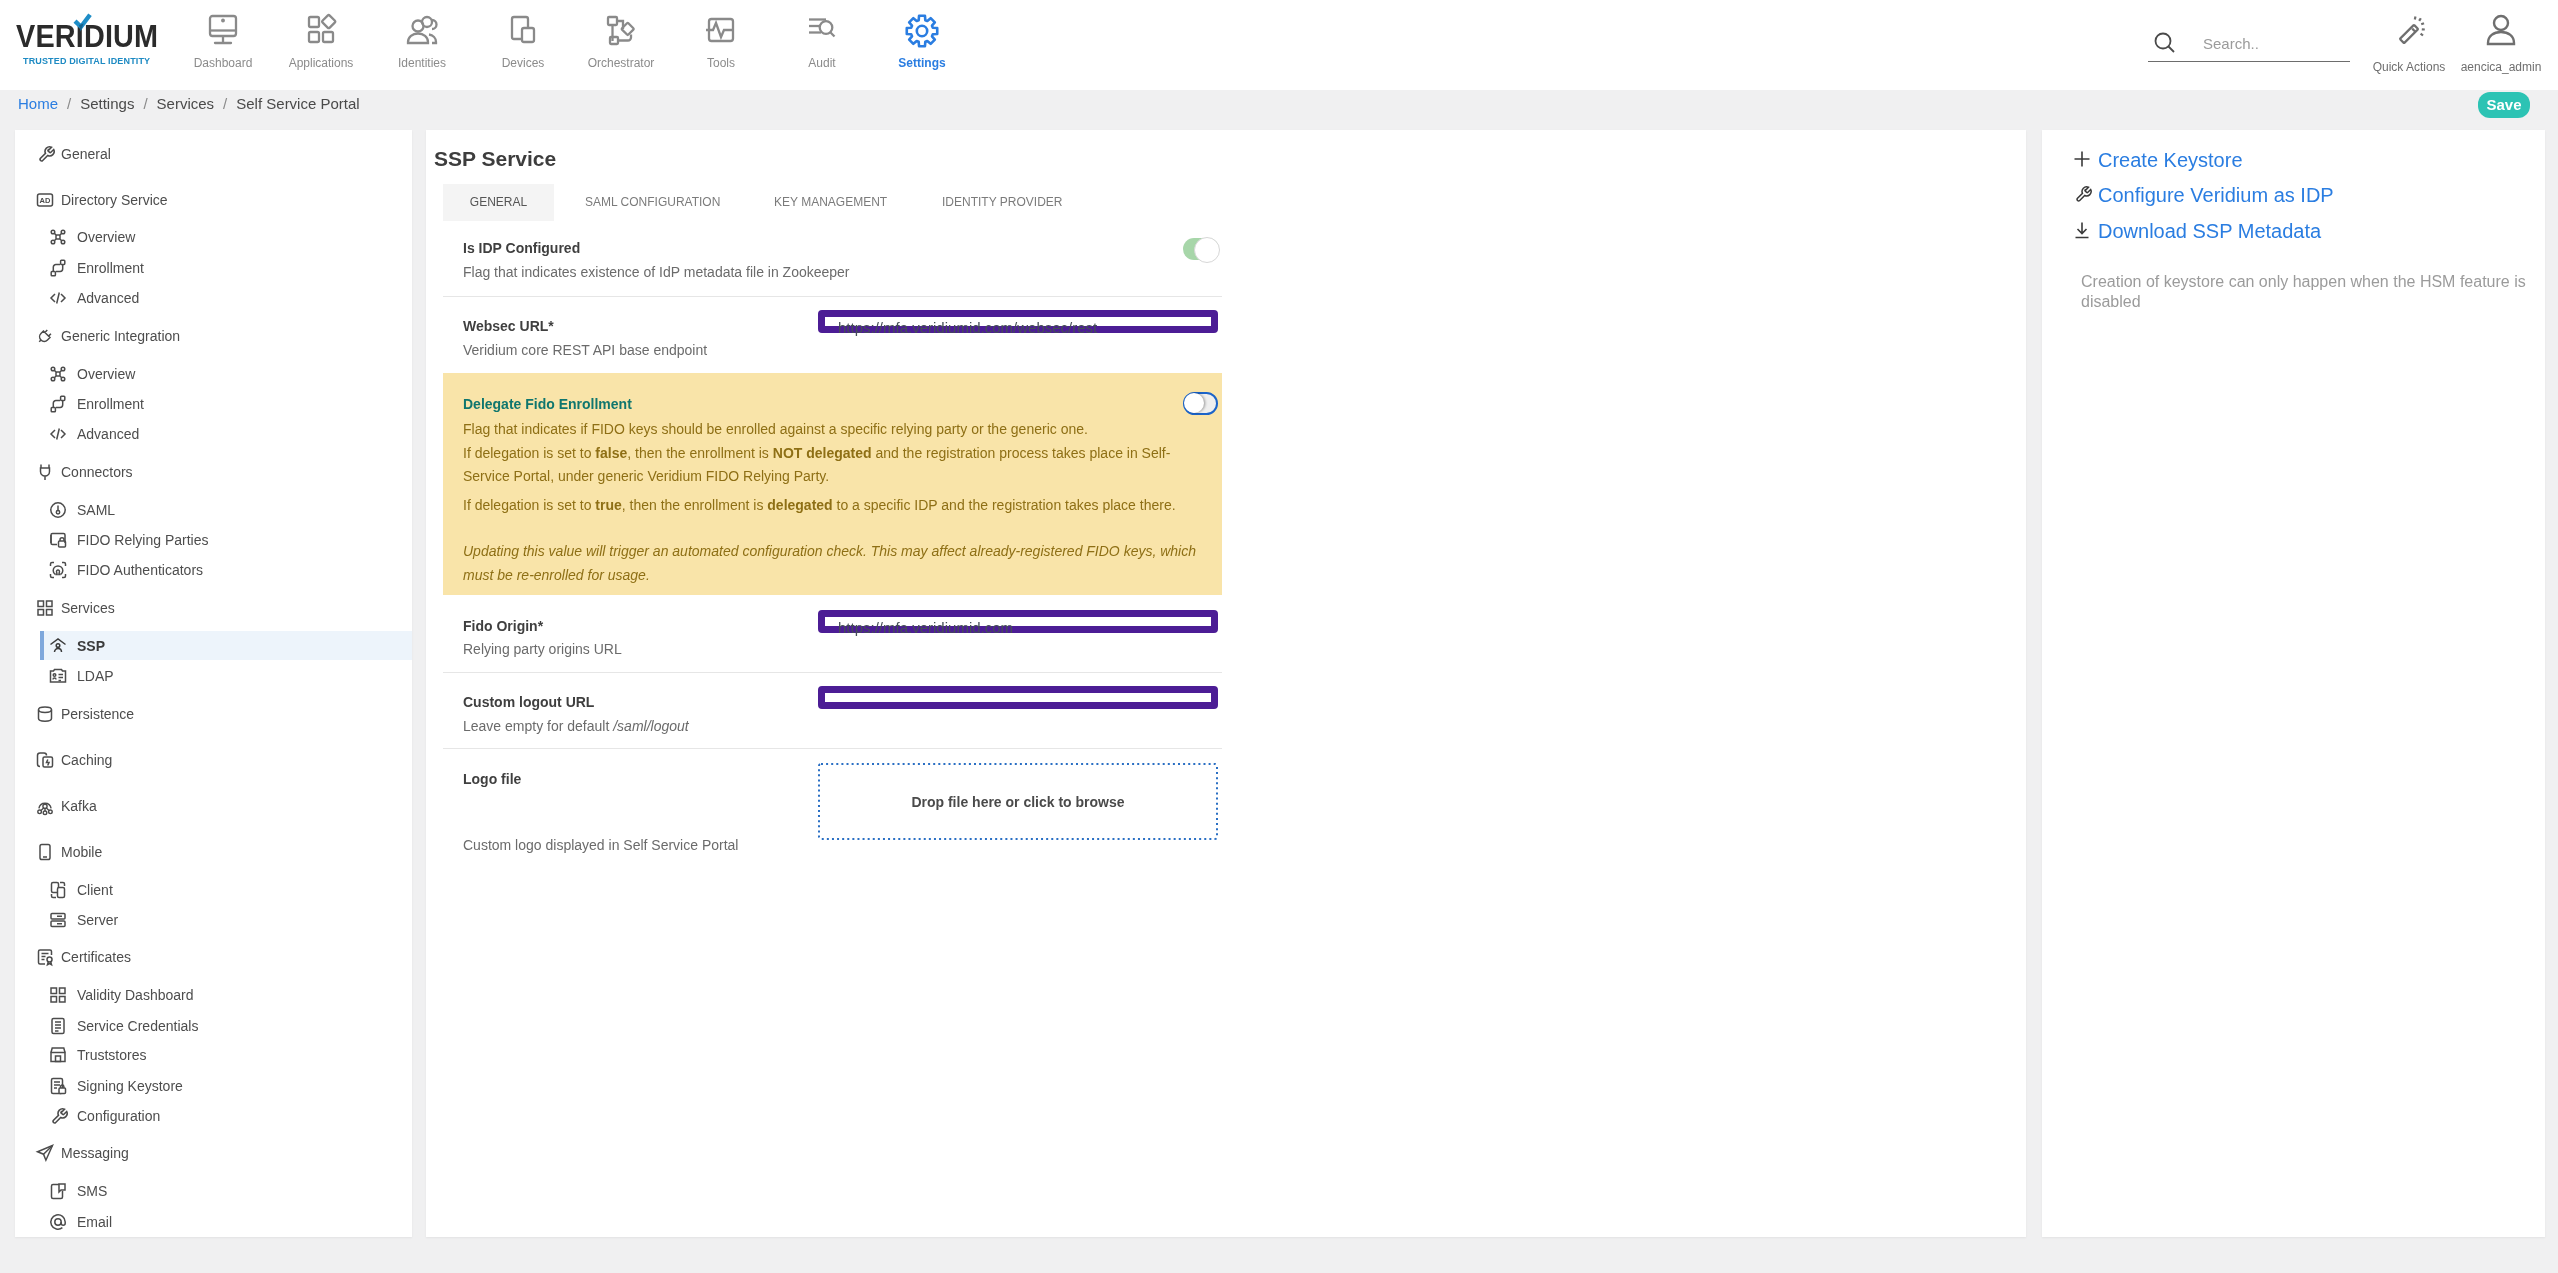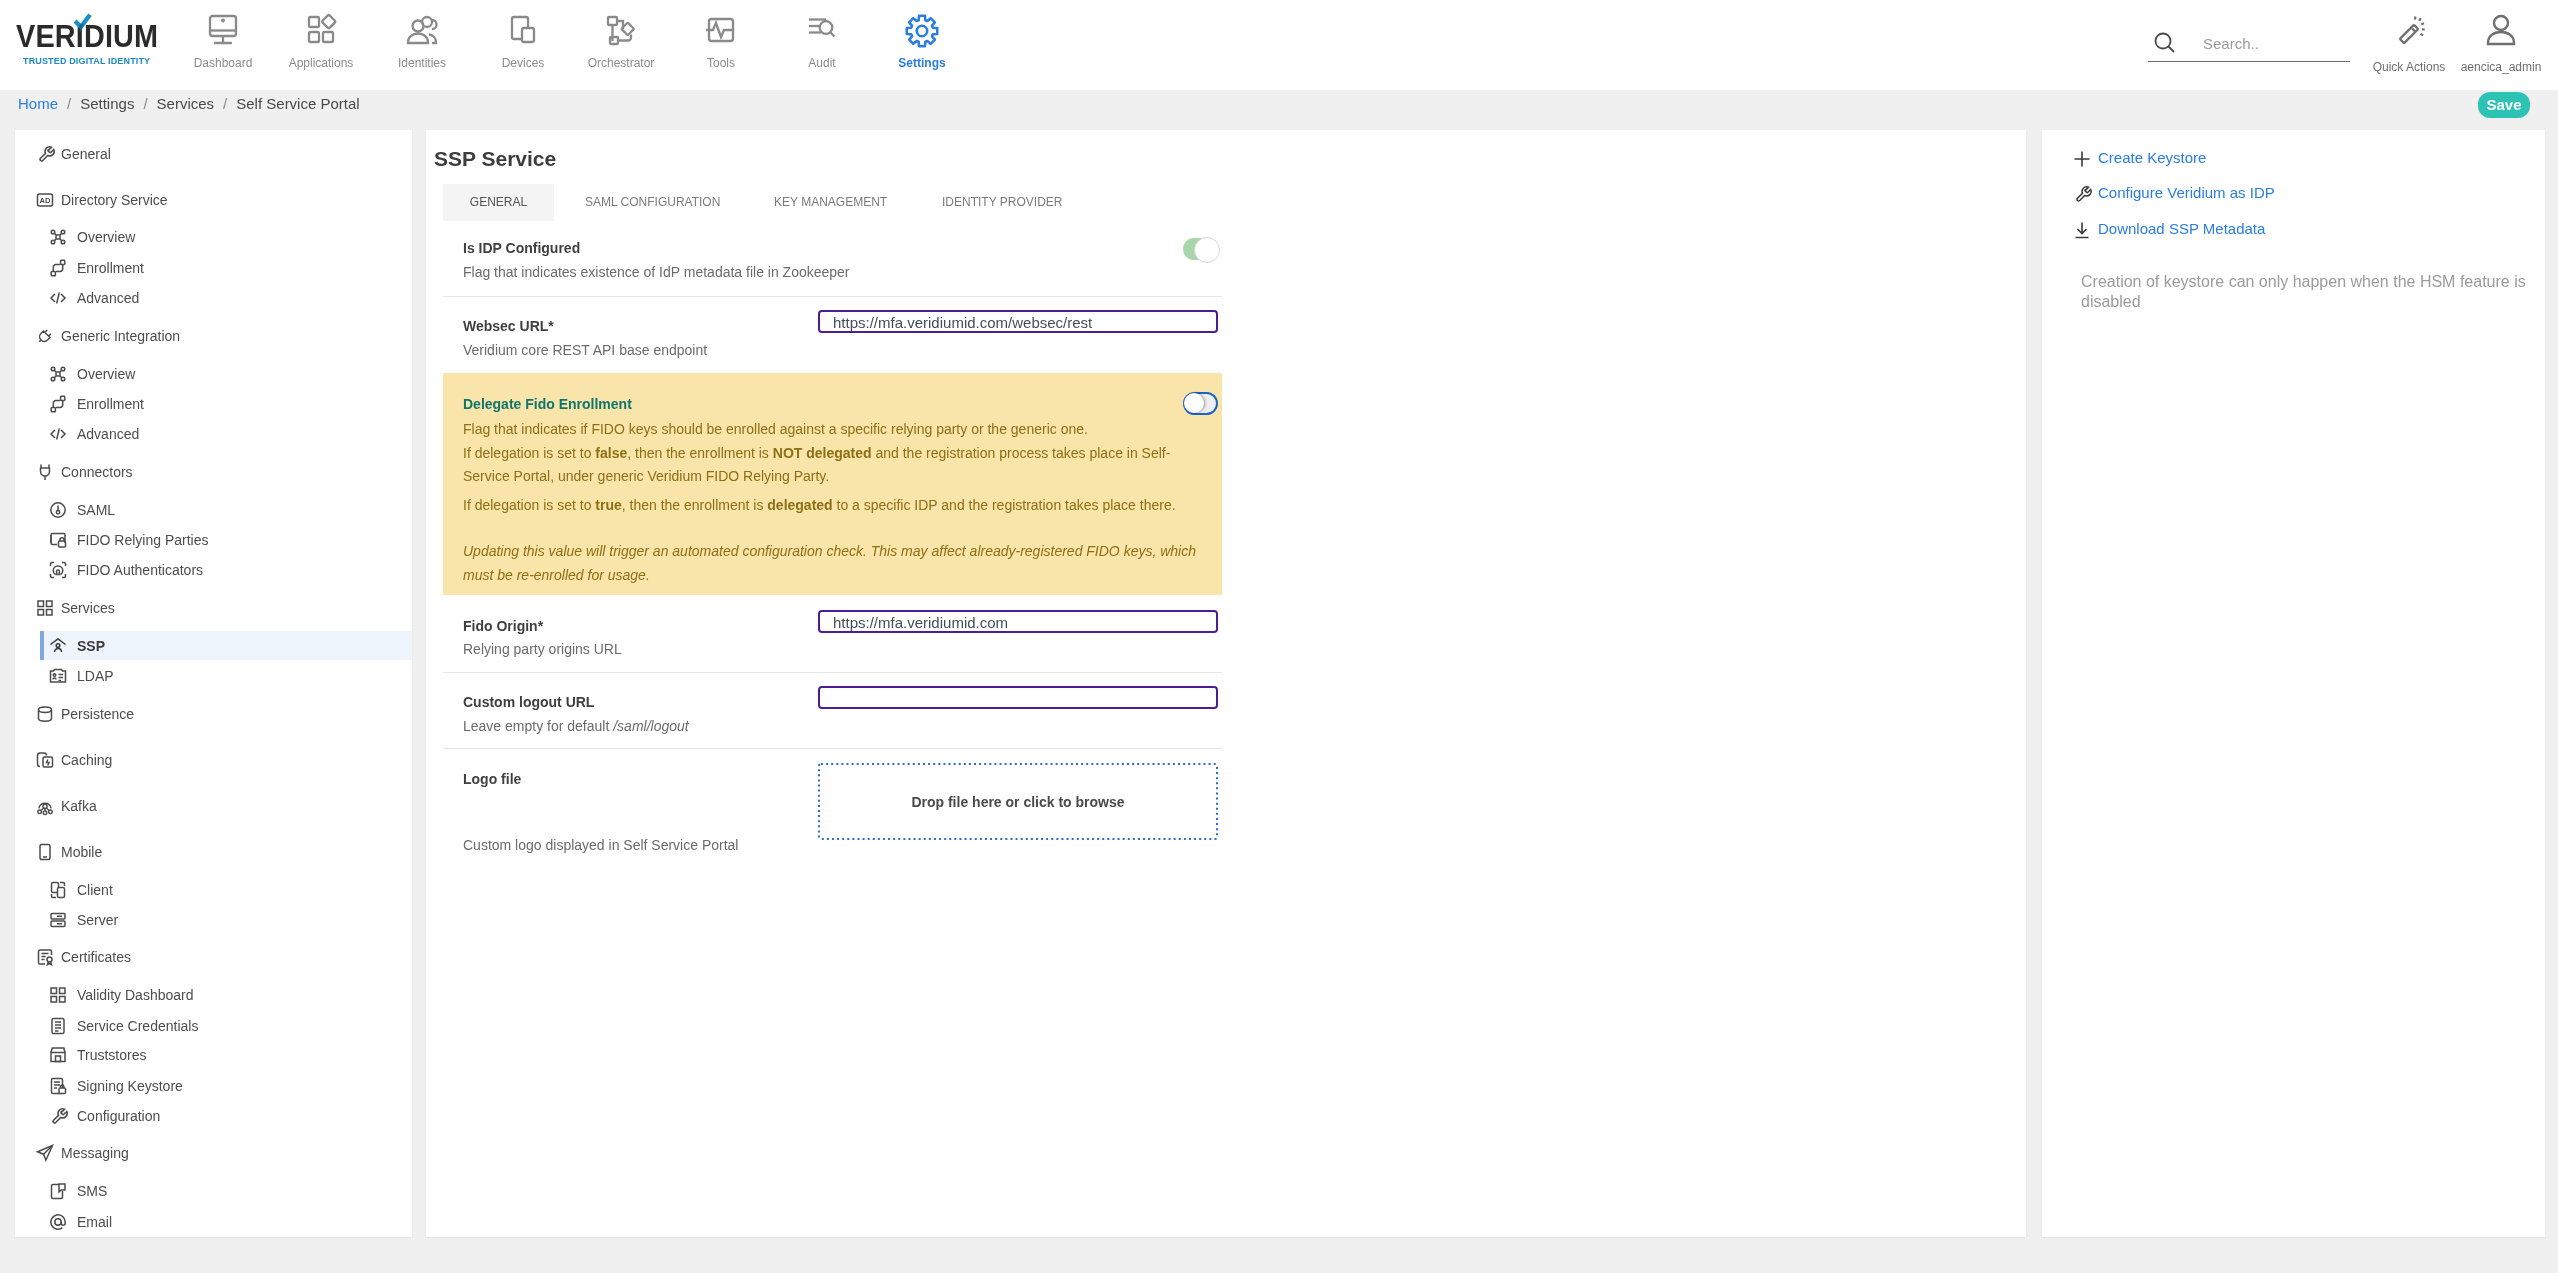--- a/index.html
+++ b/index.html
@@ -33,34 +33,34 @@
 .srow.sub .tx { left:62px; }
 .srow.active { background:linear-gradient(to right, #fff 25px, #edf4fb 25px); }
 .srow.active::before { content:""; position:absolute; left:25px; top:0; width:4px; height:100%; background:#7fa8dc; }
 .srow.active .tx { font-weight:bold; color:#3b3b3b; }
 #main h1 { position:absolute; left:8px; font-size:21px; color:#3d3d3d; font-weight:bold; }
 .tab { position:absolute; top:54px; height:37px; line-height:37px; font-size:12px; color:#7b7b7b; text-align:center; white-space:nowrap; }
 .tab.active { background:#f4f4f4; color:#555; }
 .mlabel { position:absolute; left:37px; font-size:14px; font-weight:bold; color:#3f3f3f; white-space:nowrap; }
 .mdesc  { position:absolute; left:37px; font-size:14px; color:#6b6b6b; white-space:nowrap; }
 .divider { position:absolute; left:17px; width:779px; height:1px; background:#e6e6e6; }
-.minput { position:absolute; left:392px; width:400px; height:23px; border:2px solid #4c1d95; border-radius:4px; background:#fff; font-size:15px; color:#454e56; line-height:21px; padding-left:13px; }
+.minput { position:absolute; left:392px; width:400px; height:23px; border:7px solid #4c1d95; border-radius:4px; background:#fff; font-size:15px; color:#454e56; line-height:21px; padding-left:13px; }
 .tog { position:absolute; width:36px; height:22px; border-radius:11px; }
 .tog.on { background:#a7d6a9; }
 .tog.on::after { content:""; position:absolute; right:-1px; top:-1px; width:24px; height:24px; border-radius:50%; background:#fff; border:1px solid #d7d7d7; }
 .tog.off { background:#efefef; border:2.5px solid #1c64c9; width:35px; height:23px; border-radius:12px; }
 .tog.off::after { content:""; position:absolute; left:-1px; top:-1px; width:20px; height:20px; border-radius:50%; background:#fff; box-shadow:1.5px 0 2.5px rgba(0,0,0,0.3); }
 #ybox { position:absolute; left:17px; top:243px; width:779px; height:222px; background:#f9e4a9; }
 #ybox .ytitle { position:absolute; left:20px; top:23px; font-size:14px; font-weight:bold; color:#0f766e; }
 #ybox .ytext { position:absolute; left:20px; top:45px; width:745px; font-size:14px; color:#8e6f15; line-height:23.5px; }
 #ybox .ytext p { margin:0; } #ybox .ytext p.mt { margin-top:5px; }
 #ybox .yitalic { position:absolute; left:20px; top:166px; width:745px; font-size:14px; color:#8e6f15; line-height:24px; font-style:italic; }
 #dropbox { position:absolute; left:392px; top:633px; width:400px; height:77px; }
 #dropbox span { position:absolute; left:0; right:0; top:50%; transform:translateY(-50%); text-align:center; font-size:14px; font-weight:bold; color:#4a4a4a; }
-.rlink { position:absolute; left:56px; font-size:15px; color:#2a7de1; white-space:nowrap; }
+.rlink { position:absolute; left:56px; font-size:20px; color:#2a7de1; white-space:nowrap; }
 .rlink svg { position:absolute; left:-26px; top:0px; }
 #rnote { position:absolute; left:39px; top:142px; width:462px; font-size:16px; color:#9b9b9b; line-height:19.5px; }
 </style>
 </head>
 <body>
 <div id="header">
   <div id="logo">
     <div id="logotext">VERIDIUM</div>
     <div id="logotag">TRUSTED DIGITAL IDENTITY</div>
   </div>

